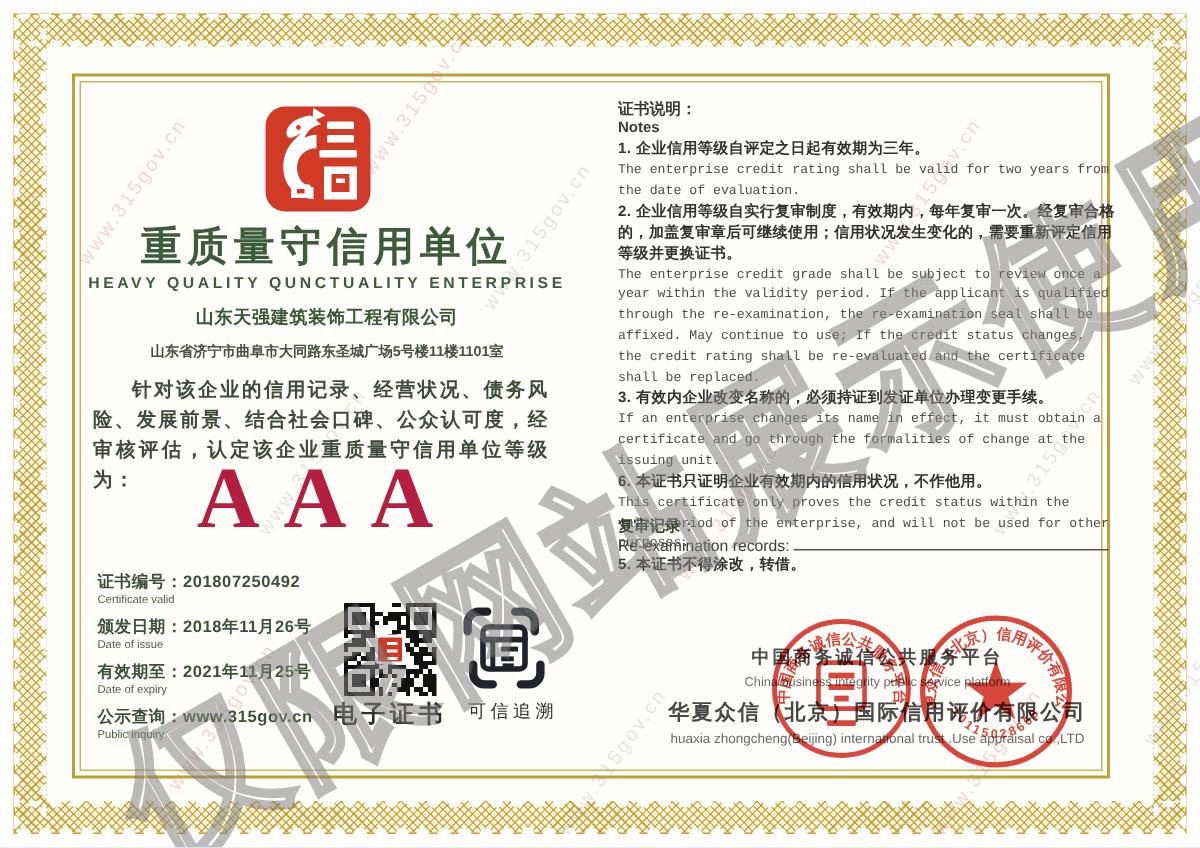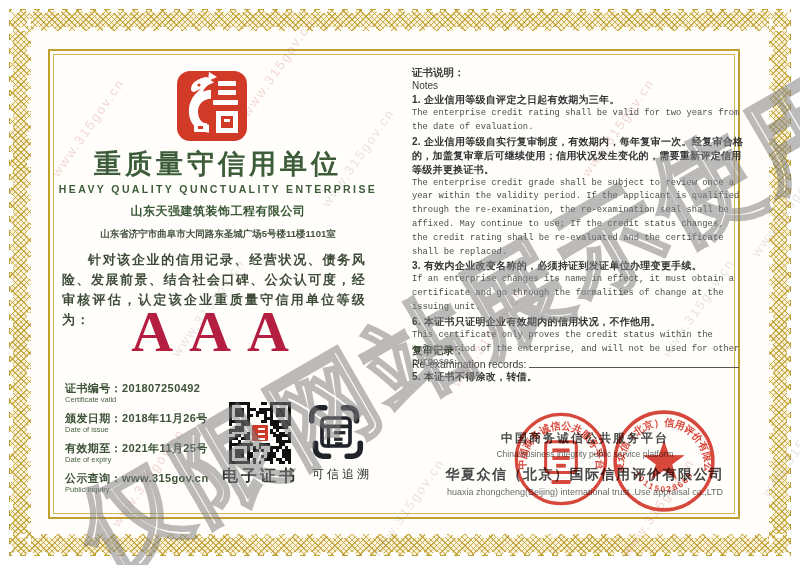--- a/index.html
+++ b/index.html
@@ -81,21 +81,21 @@
   .qr-center-seal{position:absolute;left:21px;top:21px;width:20px;height:20px;background:#cf3a28;border-radius:3px;border:2px solid #fff;box-sizing:border-box;}
   .qr-center-seal i{display:block;height:2px;background:#fff;margin:3px 3px 0 6px;}
   .trace-wrap{position:absolute;left:308px;top:404px;width:56px;height:56px;}
   .qr-label{position:absolute;left:222px;top:466px;width:76px;text-align:center;
     font-size:16px;font-weight:bold;letter-spacing:3px;color:#2e2e2e;}
   .trace-label{position:absolute;left:300px;top:466px;width:72px;text-align:right;
     font-size:12px;font-weight:normal;letter-spacing:3px;color:#2e2e2e;}
 
   
   .notes-title-zh{position:absolute;left:412px;top:66px;font-size:10.5px;font-weight:bold;color:#3a3a3a;}
-  .notes-title-en{position:absolute;left:412px;top:80px;font-size:10px;font-weight:normal;color:#3a3a3a;}
+  .notes-title-en{position:absolute;left:412px;top:80px;font-size:10px;font-weight:bold;color:#3a3a3a;}
   .notes{position:absolute;left:412px;top:93px;width:332px;}
   .notes p{margin:0;}
   .notes .zh{font-size:10px;font-weight:bold;color:#333;line-height:14px;letter-spacing:.3px;}
   .notes .en{font-family:"Liberation Mono",monospace;font-size:8.8px;color:#4c4c4c;line-height:13.8px;}
   .review-zh{position:absolute;left:412px;top:344px;font-size:10.5px;font-weight:bold;color:#37452f;}
   .review-en{position:absolute;left:412px;top:358px;font-size:10.5px;color:#3a3a3a;}
   .review-line{display:inline-block;width:210px;border-bottom:1.3px solid #555;vertical-align:baseline;}
   .orgs{position:absolute;left:425px;top:430px;width:320px;text-align:center;}
   .org1-zh{font-size:12px;font-weight:bold;letter-spacing:2px;color:#4a4a4a;margin:0 0 2px 0;}
   .org1-en{font-size:8.5px;color:#6a6a6a;margin:0 0 7px 0;}

